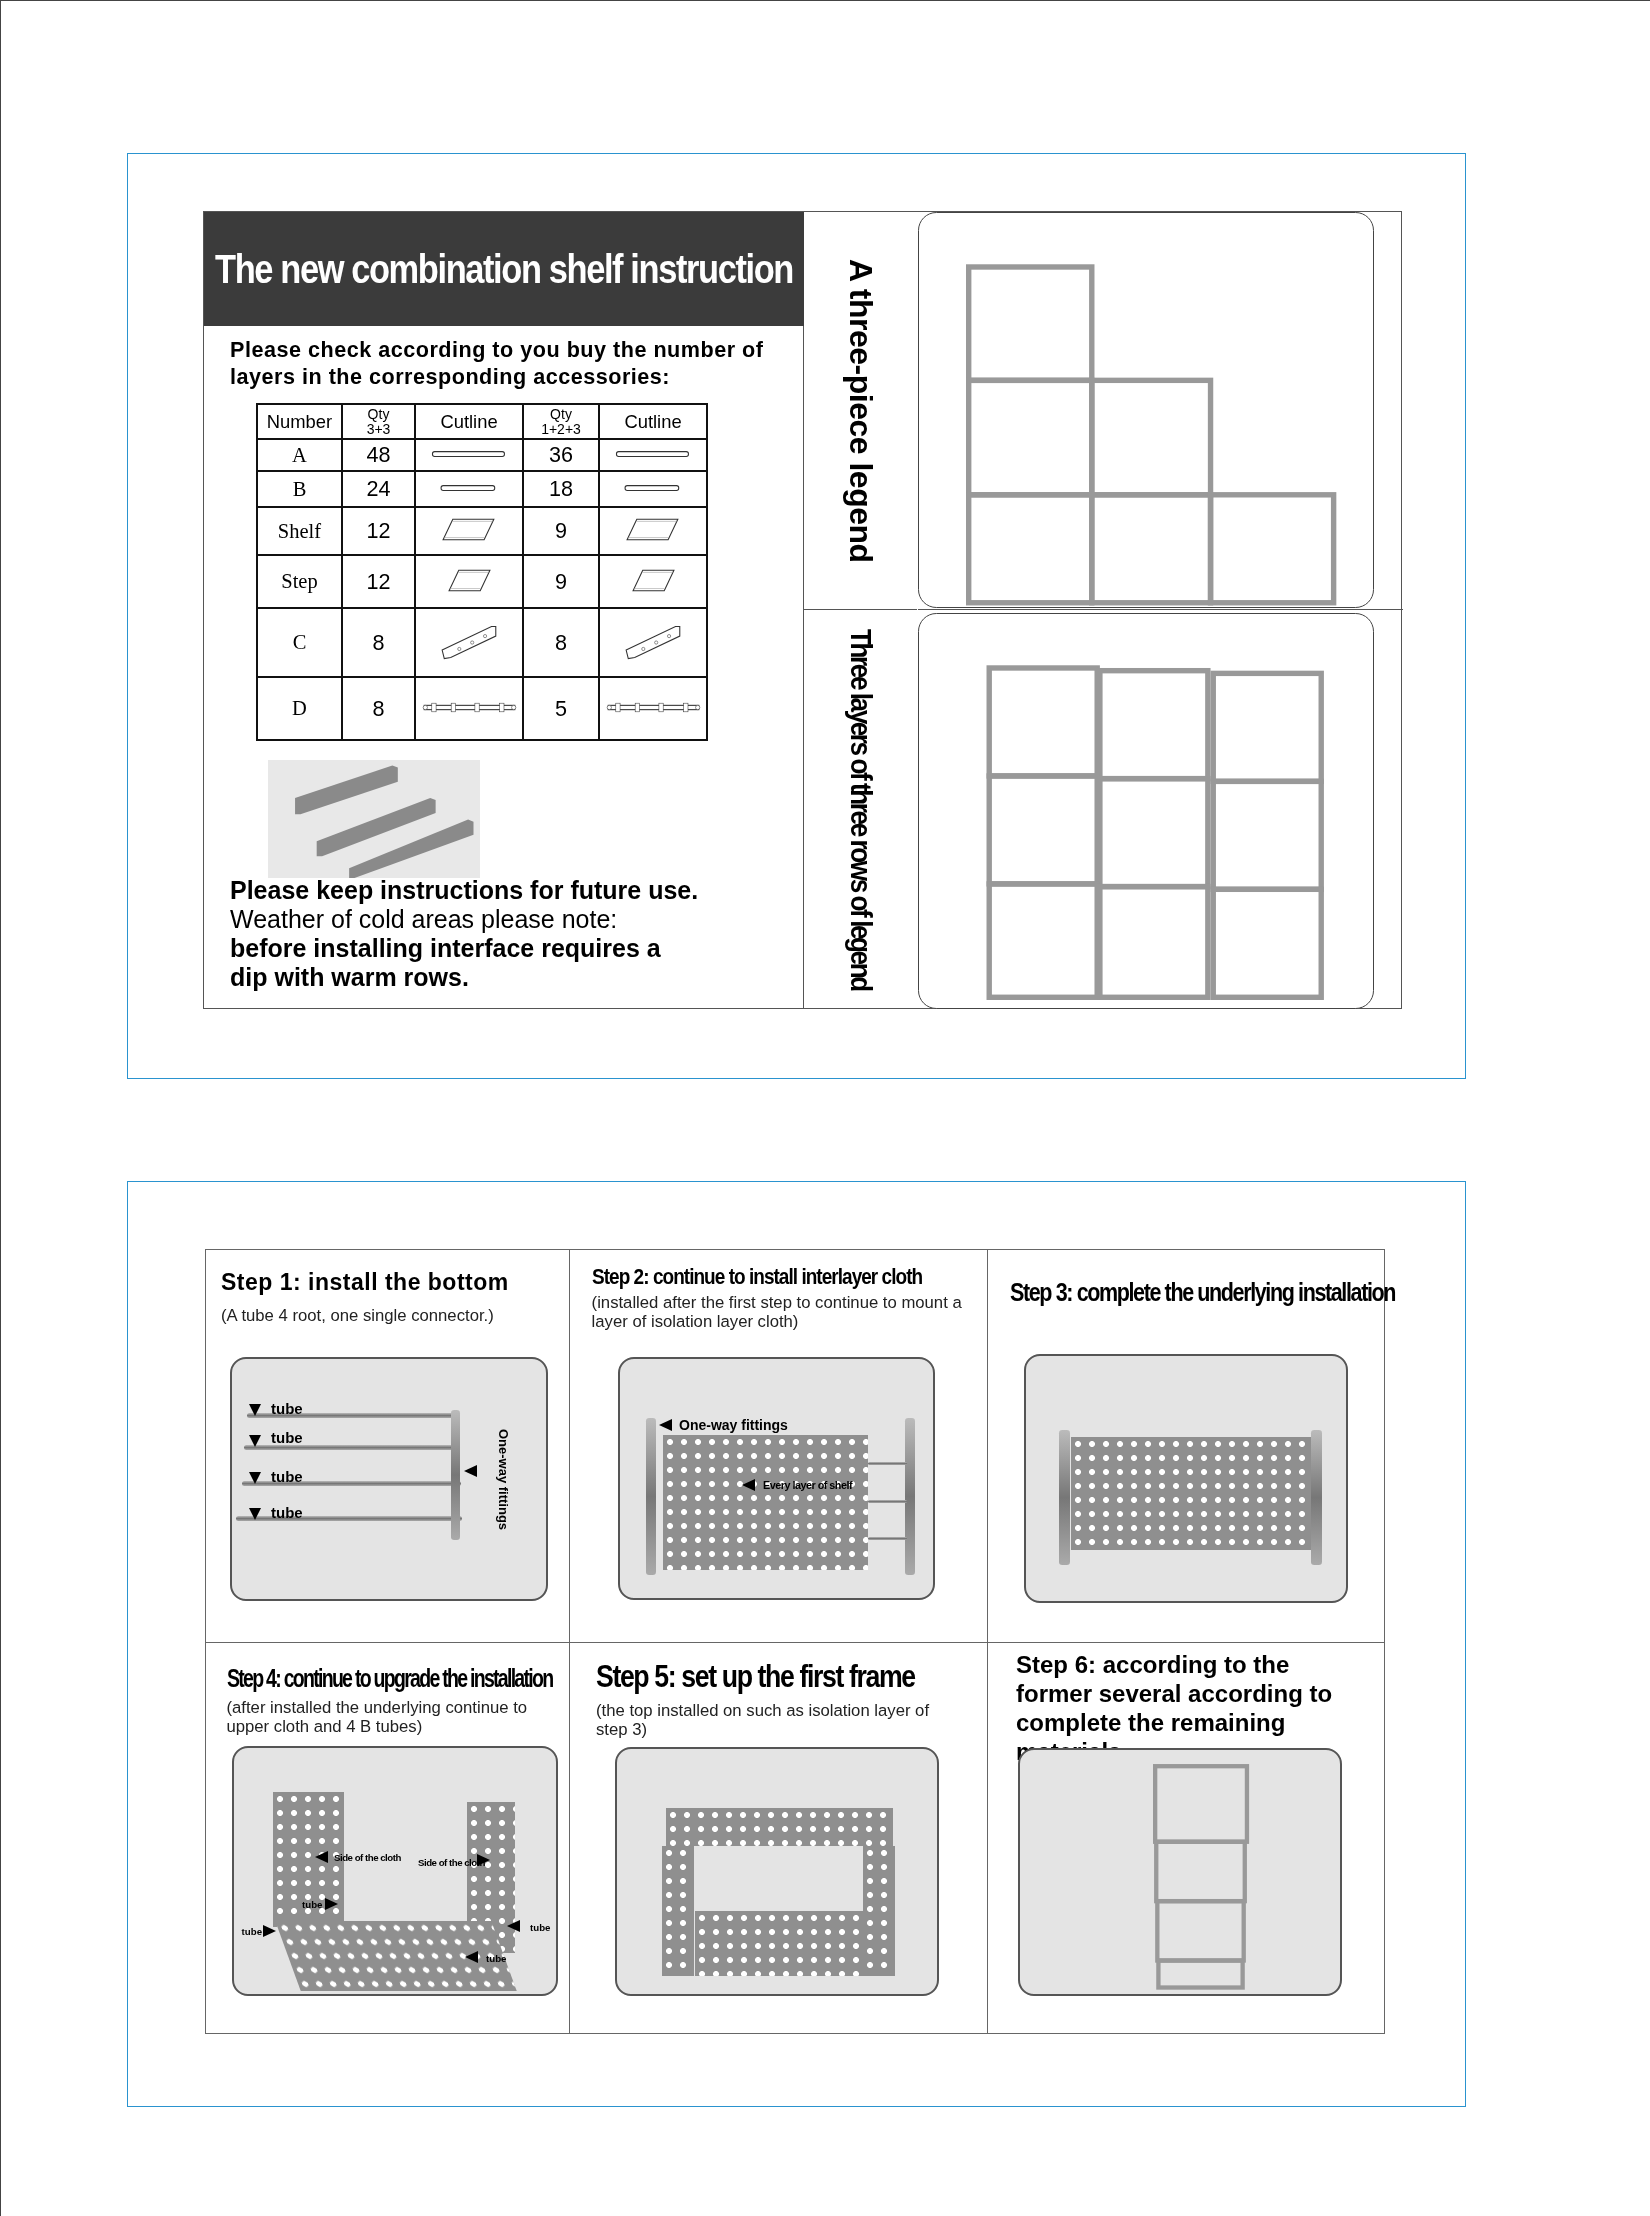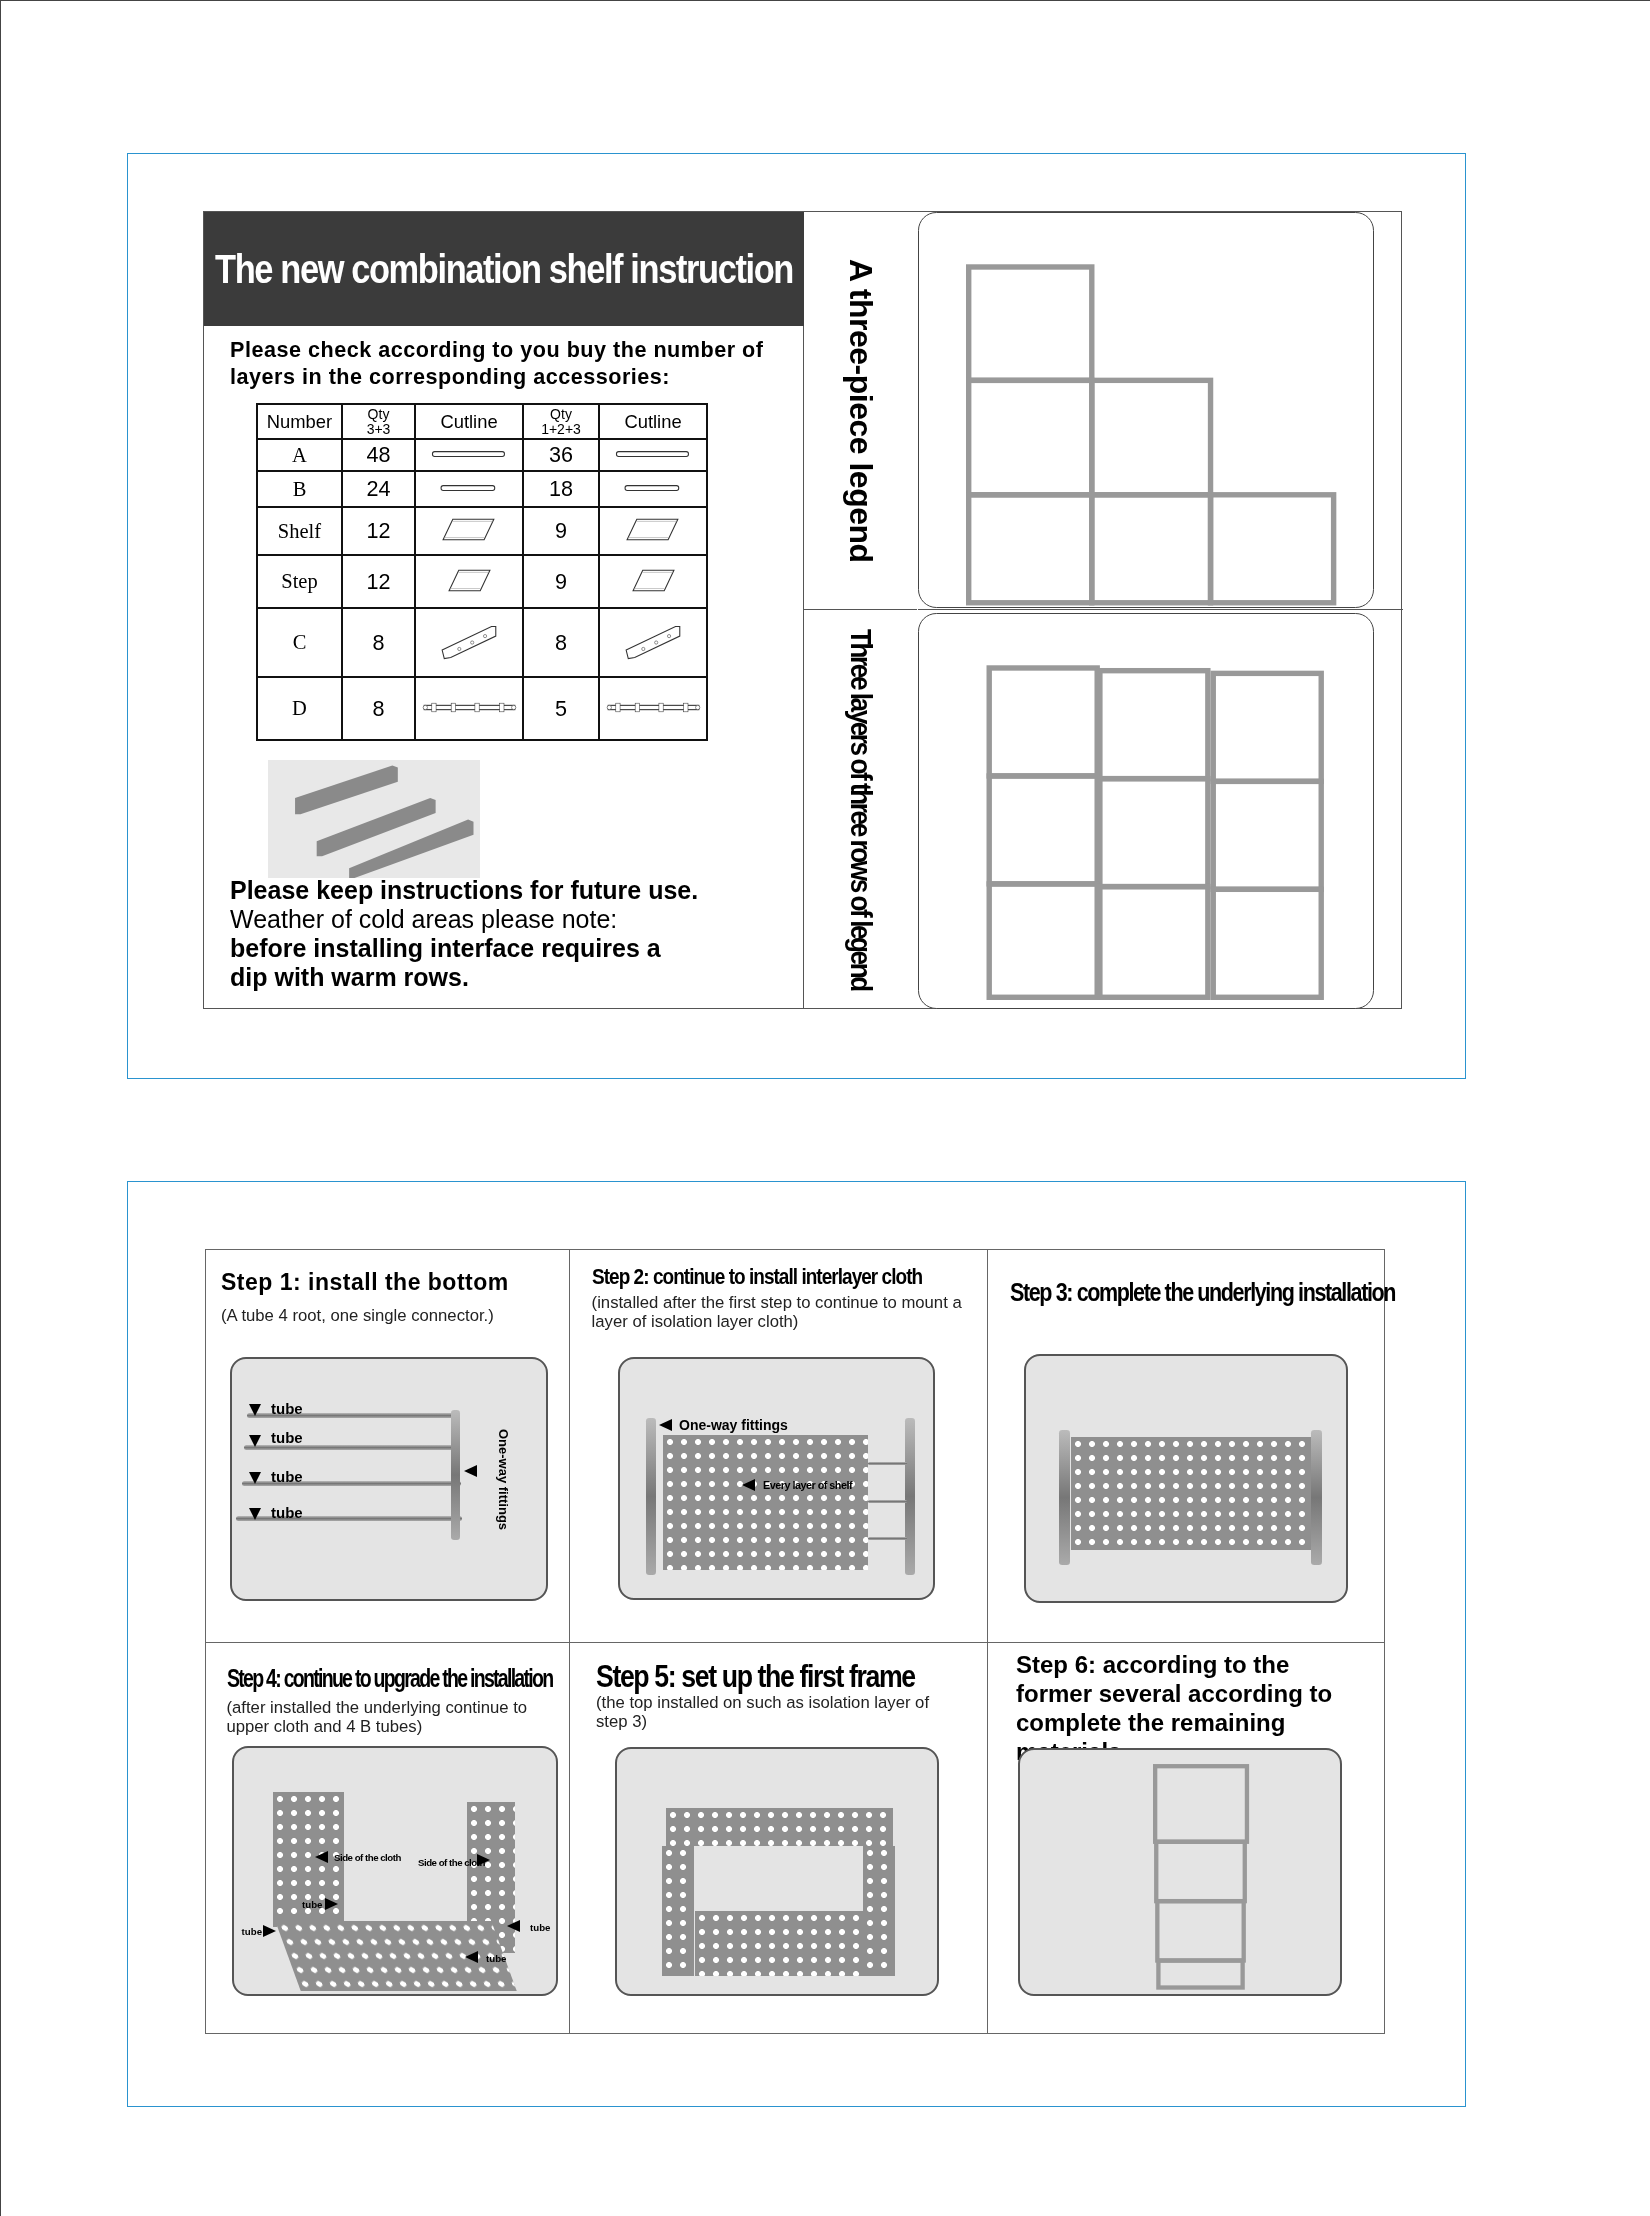--- a/index.html
+++ b/index.html
@@ -304,21 +304,21 @@
       <div class="arrow right" style="left:29px;top:177px;"></div>
       <div class="arrow left" style="left:273px;top:172px;"></div>
       <div class="lbl" style="left:296px;top:174px;font-size:9.7px;">tube</div>
       <div class="arrow left" style="left:231px;top:203px;"></div>
       <div class="lbl" style="left:252px;top:205px;font-size:9.7px;">tube</div>
     </div>
   </div>
 
   <div class="step r2 c2">
     <div class="step-title" style="left:26px;top:16px;font-size:31px;letter-spacing:-1.6px;transform:scaleX(0.86);transform-origin:left;">Step 5: set up the first frame</div>
-    <div class="step-sub" style="left:26px;top:50px;width:356px;">(the top installed on such as isolation layer of step 3)</div>
+    <div class="step-sub" style="left:26px;top:58px;width:356px;">(the top installed on such as isolation layer of step 3)</div>
     <div class="photo" style="left:45px;top:104px;width:324px;height:249px;">
       <div class="dots" style="position:absolute;left:49px;top:59px;width:227px;height:38px;"></div>
       <div class="dots" style="position:absolute;left:45px;top:97px;width:32px;height:130px;"></div>
       <div class="dots" style="position:absolute;left:246px;top:97px;width:32px;height:130px;"></div>
       <div class="dots" style="position:absolute;left:78px;top:162px;width:168px;height:65px;"></div>
     </div>
   </div>
 
   <div class="step r2 c3">
     <div class="step-title" style="left:28px;top:6.5px;width:356px;font-size:24px;line-height:29px;white-space:normal;letter-spacing:0;">Step 6: according to the former several according to complete the remaining materials</div>

